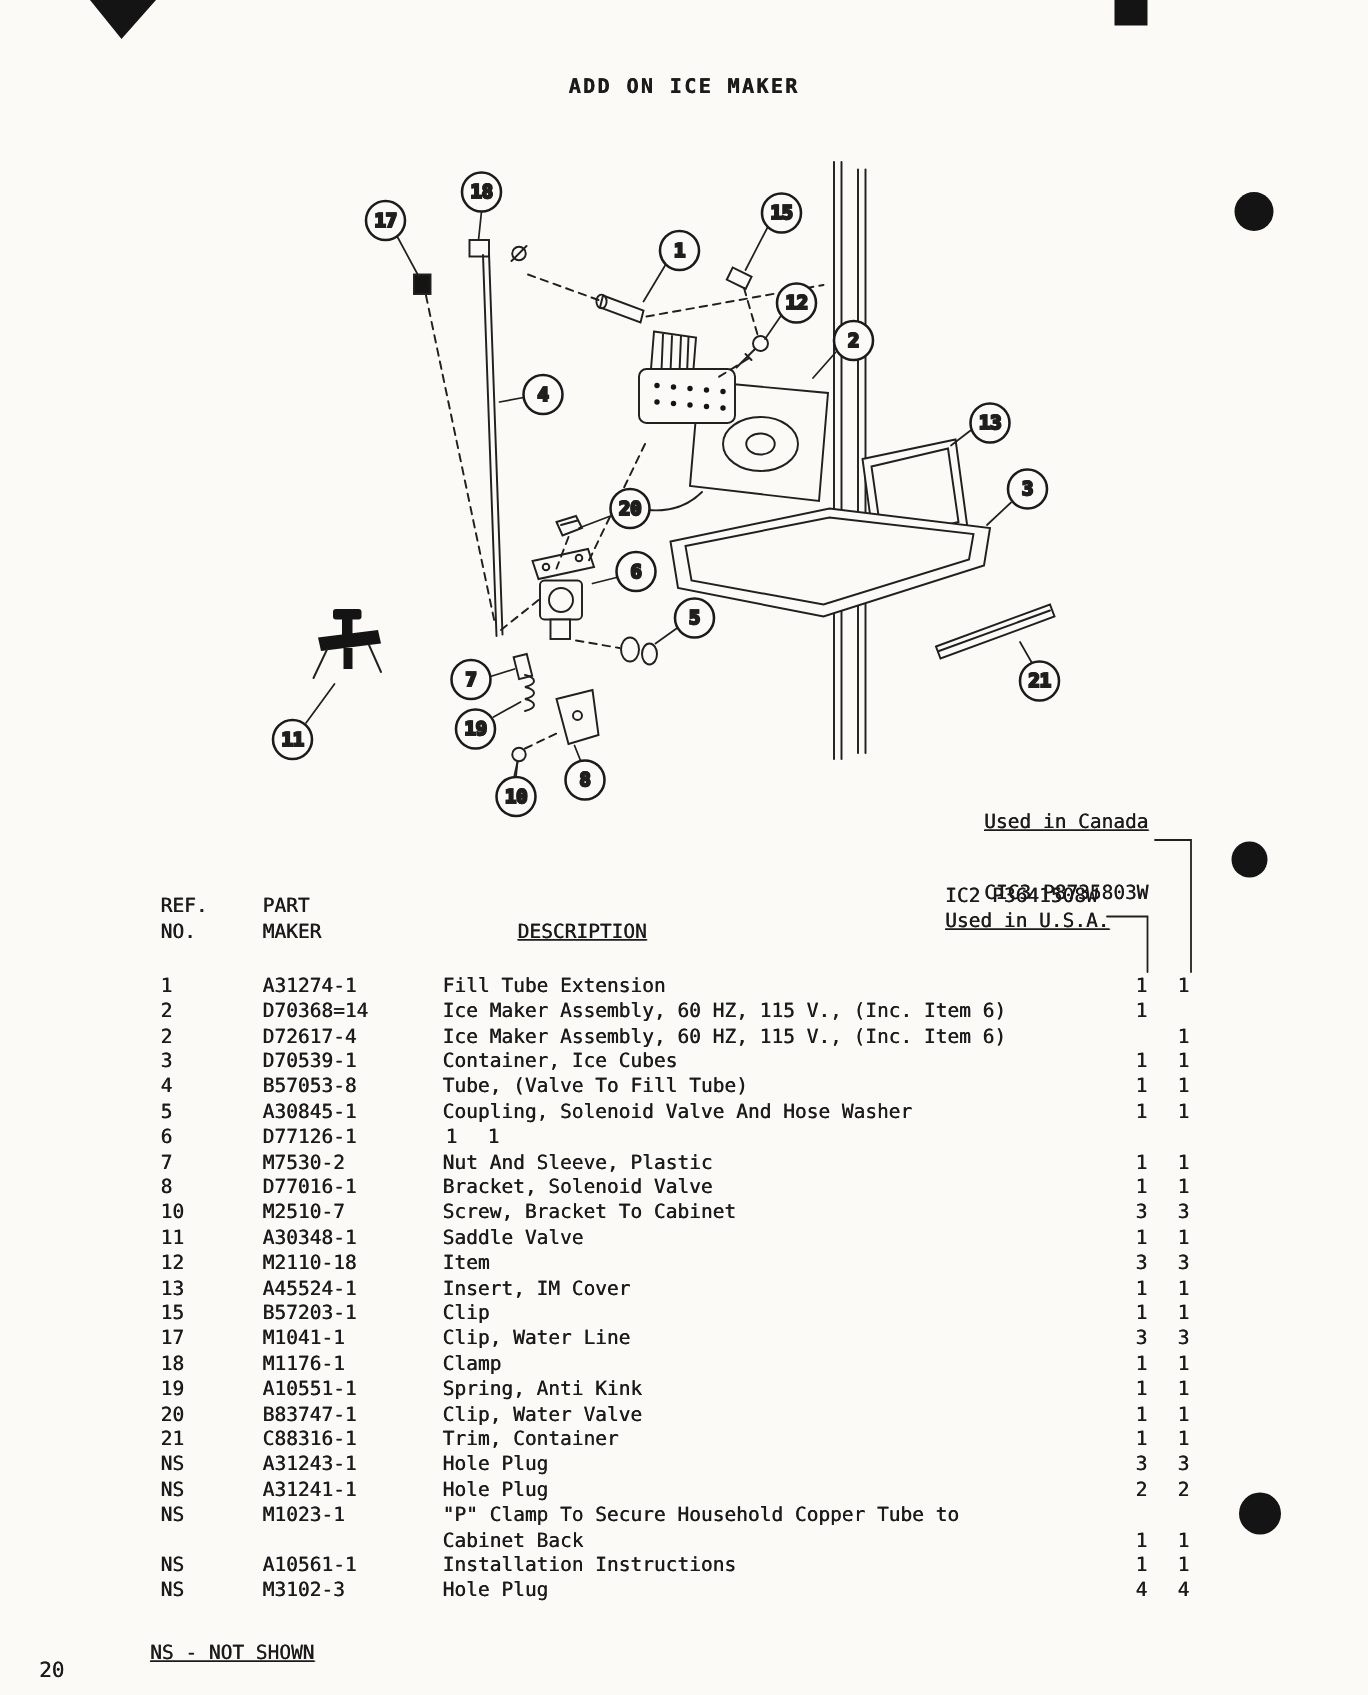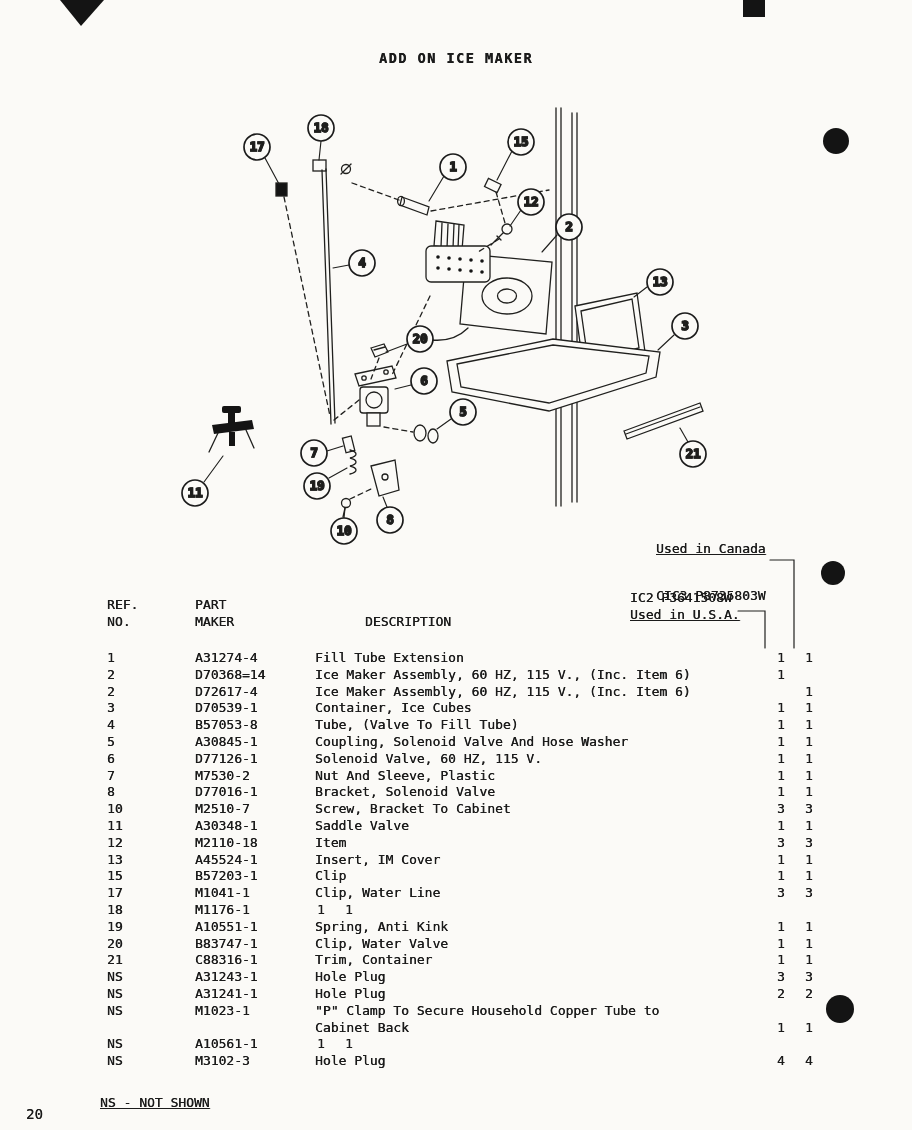--- a/index.html
+++ b/index.html
@@ -13,25 +13,25 @@
   .title {
     position:absolute; left:0; right:0; top:50px; text-align:center;
     font-size:13.5px; letter-spacing:1.5px; font-weight:bold;
   }
   .model-line { position:absolute; font-size:13px; white-space:pre; }
   .u { text-decoration:underline; }
 
   .parts-head { position:absolute; left:107px; top:597px; }
   .parts-body { position:absolute; left:107px; top:650px; }
   .row { display:flex; align-items:flex-start; font-size:13px; line-height:16.8px; }
-  .c-ref  { width:88px;  flex:0 0 auto; }
+  .c-ref  { width:68px;  flex:0 0 auto; }
   .c-part { width:120px; flex:0 0 auto; }
   .c-desc { width:460px; flex:0 0 auto; white-space:pre-line; }
   .c-q    { width:28px;  flex:0 0 auto; padding-left:2px; align-self:flex-end; }
-  .head-desc-pad { padding-left:50px; }
+  .head-desc-pad { padding-left:50px;text-decoration:underline; }
 
   .footnote { position:absolute; left:100px; top:1095px; font-size:13px; text-decoration:underline; }
   .pageno   { position:absolute; left:26px;  top:1106px; font-size:14px; }
 
   svg#diagram-svg { position:absolute; left:0; top:0; pointer-events:none; }
   .callout-circle { fill:#fbfaf7; stroke:#1b1b1b; stroke-width:1.7; }
   .callout-text   { font:bold 12.5px "DejaVu Sans Mono",monospace; text-anchor:middle; fill:#1b1b1b; }
 </style>
 </head>
 <body>
@@ -311,21 +311,21 @@
       <span class="c-desc head-desc-pad">DESCRIPTION</span>
       <span class="c-q"></span>
       <span class="c-q"></span>
     </div>
   </div>
 
   <div class="parts-body">
 
       <div class="row">
         <span class="c-ref">1</span>
-        <span class="c-part">A31274-4</span>
+        <span class="c-part">A31274-1</span>
         <span class="c-desc">Fill Tube Extension</span>
         <span class="c-q">1</span>
         <span class="c-q">1</span>
       </div>
 
       <div class="row">
         <span class="c-ref">2</span>
         <span class="c-part">D70368=14</span>
         <span class="c-desc">Ice Maker Assembly, 60 HZ, 115 V., (Inc. Item 6)</span>
         <span class="c-q">1</span>
@@ -360,21 +360,20 @@
         <span class="c-ref">5</span>
         <span class="c-part">A30845-1</span>
         <span class="c-desc">Coupling, Solenoid Valve And Hose Washer</span>
         <span class="c-q">1</span>
         <span class="c-q">1</span>
       </div>
 
       <div class="row">
         <span class="c-ref">6</span>
         <span class="c-part">D77126-1</span>
-        <span class="c-desc">Solenoid Valve, 60 HZ, 115 V.</span>
         <span class="c-q">1</span>
         <span class="c-q">1</span>
       </div>
 
       <div class="row">
         <span class="c-ref">7</span>
         <span class="c-part">M7530-2</span>
         <span class="c-desc">Nut And Sleeve, Plastic</span>
         <span class="c-q">1</span>
         <span class="c-q">1</span>
@@ -432,20 +431,21 @@
         <span class="c-ref">17</span>
         <span class="c-part">M1041-1</span>
         <span class="c-desc">Clip, Water Line</span>
         <span class="c-q">3</span>
         <span class="c-q">3</span>
       </div>
 
       <div class="row">
         <span class="c-ref">18</span>
         <span class="c-part">M1176-1</span>
+        <span class="c-desc">Clamp</span>
         <span class="c-q">1</span>
         <span class="c-q">1</span>
       </div>
 
       <div class="row">
         <span class="c-ref">19</span>
         <span class="c-part">A10551-1</span>
         <span class="c-desc">Spring, Anti Kink</span>
         <span class="c-q">1</span>
         <span class="c-q">1</span>
@@ -488,20 +488,21 @@
         <span class="c-part">M1023-1</span>
         <span class="c-desc">"P" Clamp To Secure Household Copper Tube to
 Cabinet Back</span>
         <span class="c-q">1</span>
         <span class="c-q">1</span>
       </div>
 
       <div class="row">
         <span class="c-ref">NS</span>
         <span class="c-part">A10561-1</span>
+        <span class="c-desc">Installation Instructions</span>
         <span class="c-q">1</span>
         <span class="c-q">1</span>
       </div>
 
       <div class="row">
         <span class="c-ref">NS</span>
         <span class="c-part">M3102-3</span>
         <span class="c-desc">Hole Plug</span>
         <span class="c-q">4</span>
         <span class="c-q">4</span>

